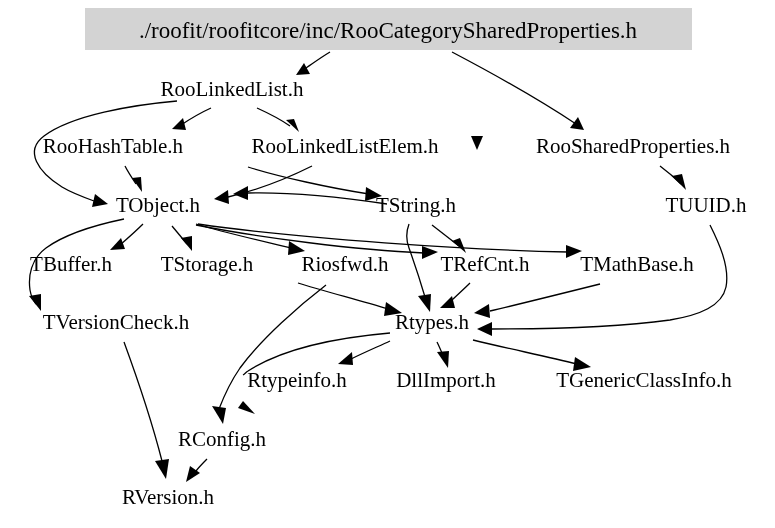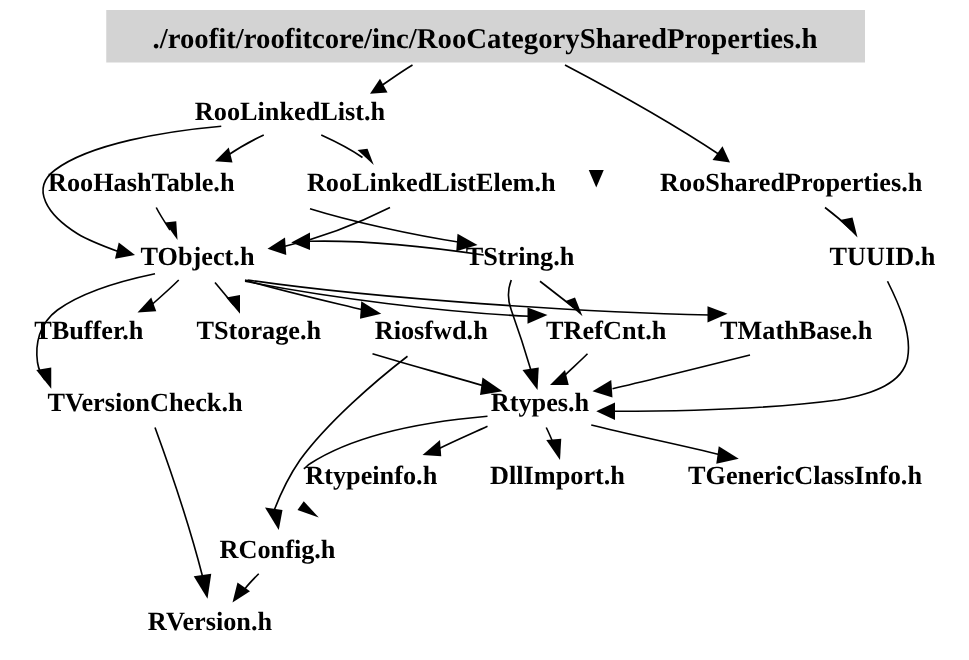--- a/index.html
+++ b/index.html
@@ -7,21 +7,20 @@
     padding: 0;
     background: #ffffff;
   }
   #graph-root {
     position: relative;
     width: 775px;
     height: 528px;
     background: #ffffff;
     font-family: "Liberation Serif", "DejaVu Serif", serif;
     overflow: hidden;
-    font-weight: bold;
   }
   #graph-svg {
     position: absolute;
     left: 0;
     top: 0;
     width: 775px;
     height: 528px;
   }
   .node-label {
     font-family: "Liberation Serif", "DejaVu Serif", serif;

